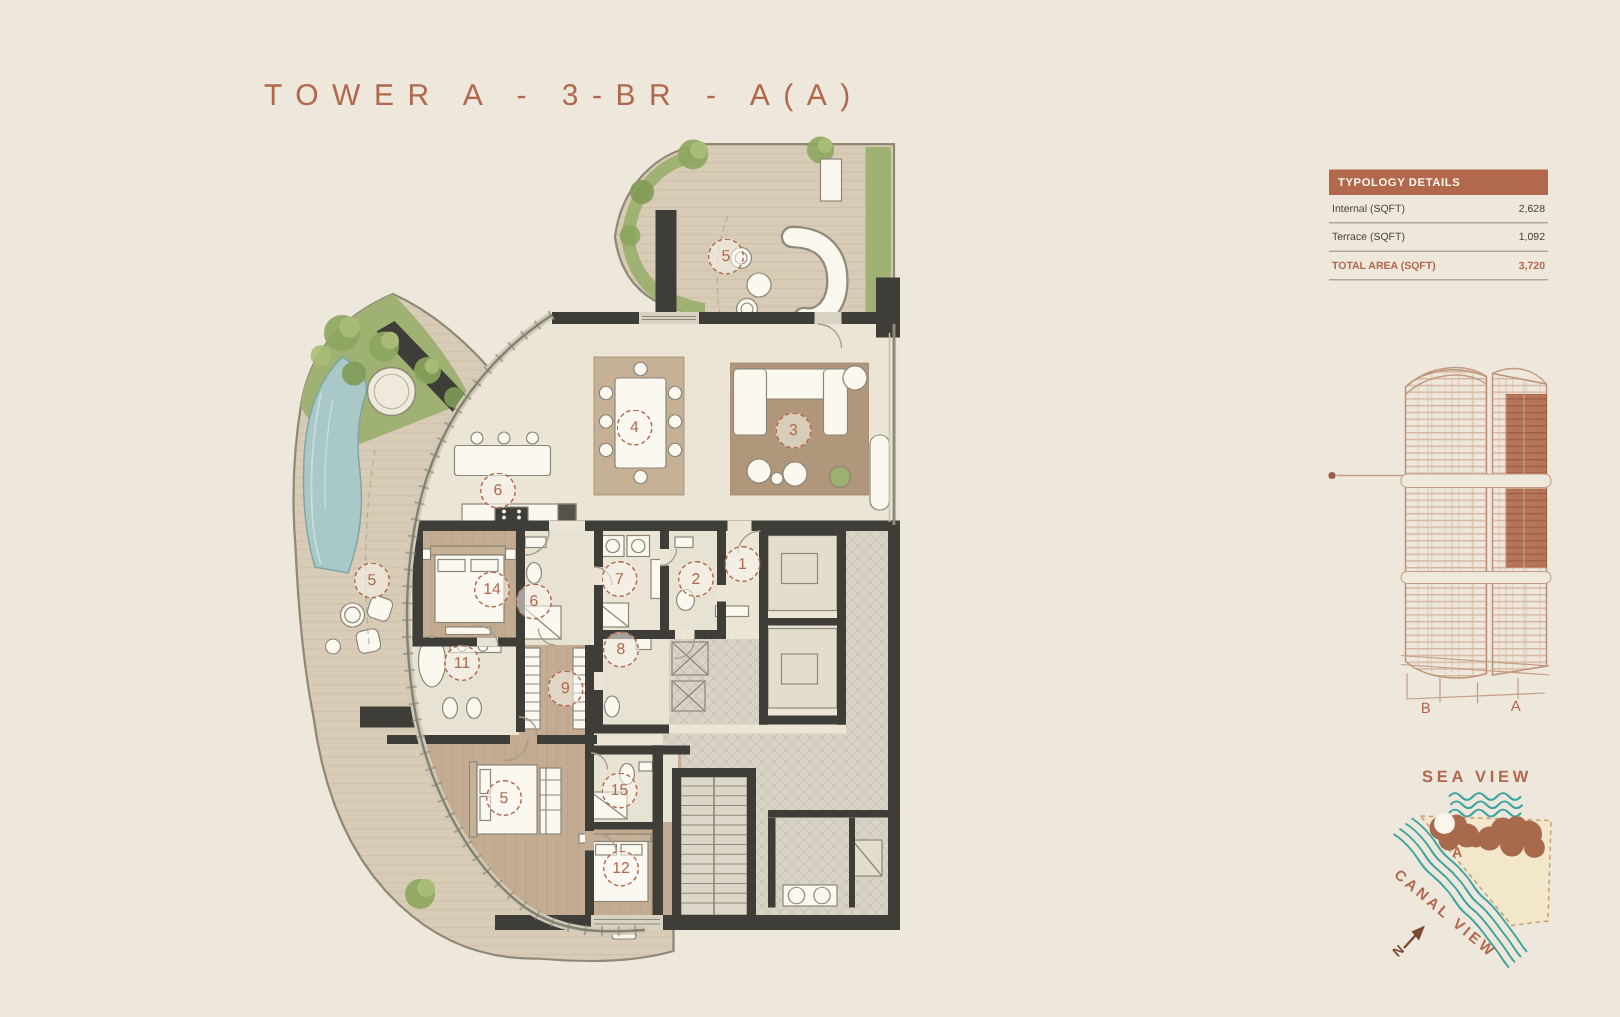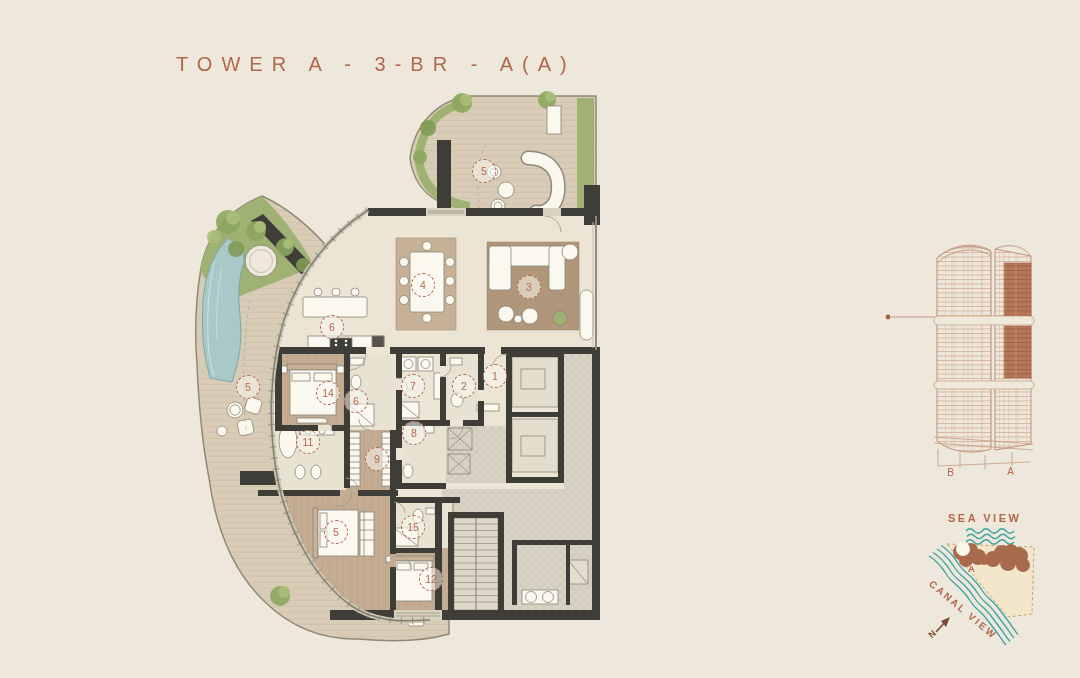--- a/index.html
+++ b/index.html
@@ -424,25 +424,40 @@
       <div class="marker" style="left: 328px; top: 393px;">14</div>
       <div class="marker" style="left: 356px; top: 401px;">6</div>
       <div class="marker" style="left: 413px; top: 386px;">7</div>
       <div class="marker" style="left: 464px; top: 386px;">2</div>
       <div class="marker" style="left: 495px; top: 376px;">1</div>
       <div class="marker" style="left: 414px; top: 433px;">8</div>
       <div class="marker" style="left: 308px; top: 442px;">11</div>
       <div class="marker" style="left: 377px; top: 459px;">9</div>
       <div class="marker" style="left: 336px; top: 532px;">5</div>
       <div class="marker" style="left: 413px; top: 527px;">15</div>
-      <div class="marker" style="left: 431px; top: 579px;">12</div>
+      <div class="marker" style="left: 414px; top: 579px;">12</div>
     </div>
 
 <div class="title">TOWER A - 3-BR - A(A)</div>
 
+<div class="typo">
+  <div class="typo-header">TYPOLOGY DETAILS</div>
+  <div class="typo-row">
+    <span>Internal (SQFT)</span>
+    <span>2,628</span>
+  </div>
+  <div class="typo-row">
+    <span>Terrace (SQFT)</span>
+    <span>1,092</span>
+  </div>
+  <div class="typo-row total">
+    <span>TOTAL AREA (SQFT)</span>
+    <span>3,720</span>
+  </div>
+</div>
 
 <div class="lbl twr-b">B</div>
 <div class="lbl twr-a">A</div>
 
 <div class="lbl sea">SEA VIEW</div>
 <div class="lbl site-a">A</div>
 <div class="lbl site-b">B</div>
 <div class="lbl canal">CANAL VIEW</div>
 <div class="lbl north">N</div>
 

